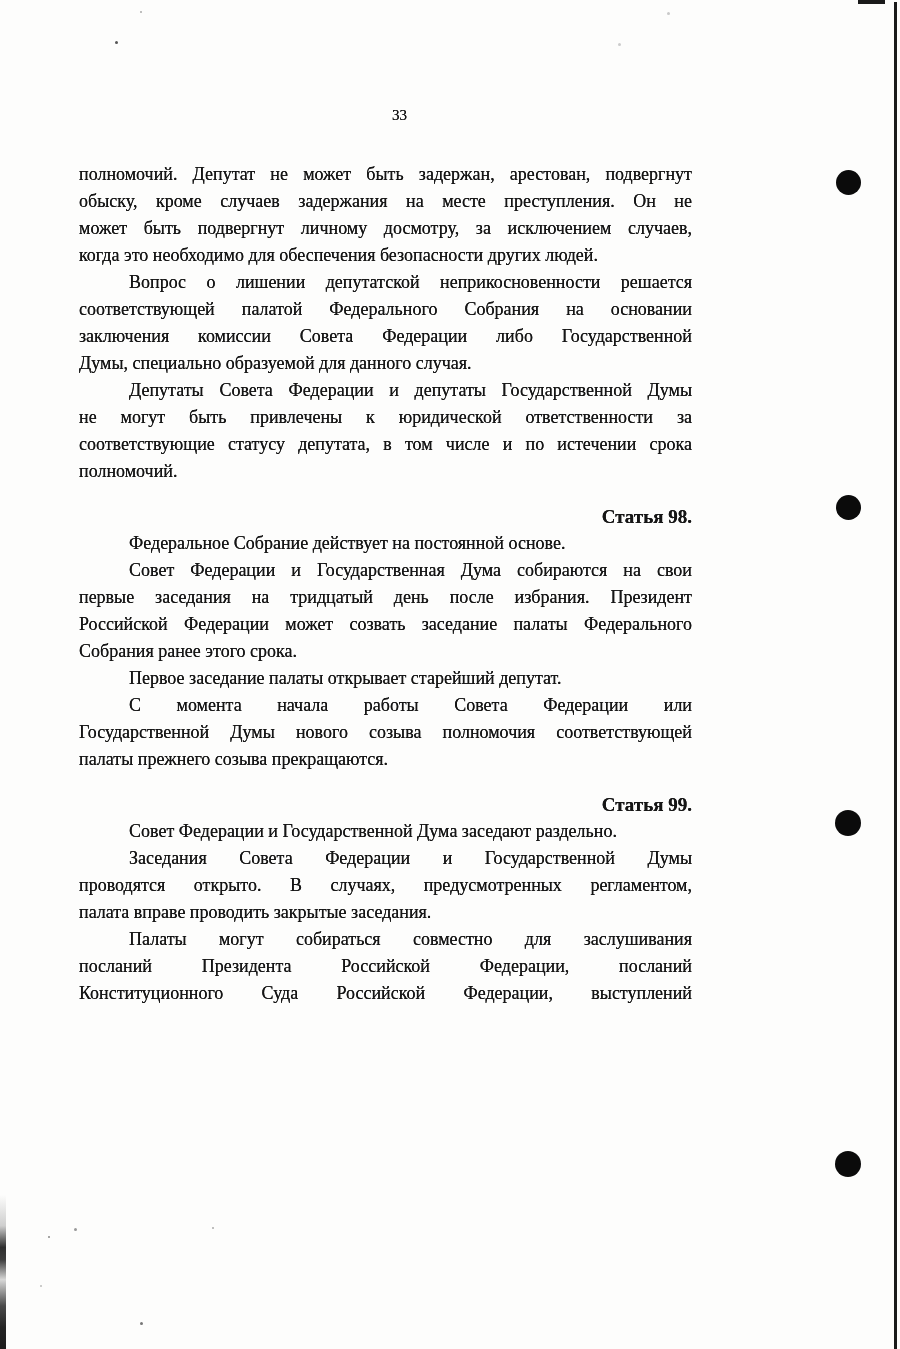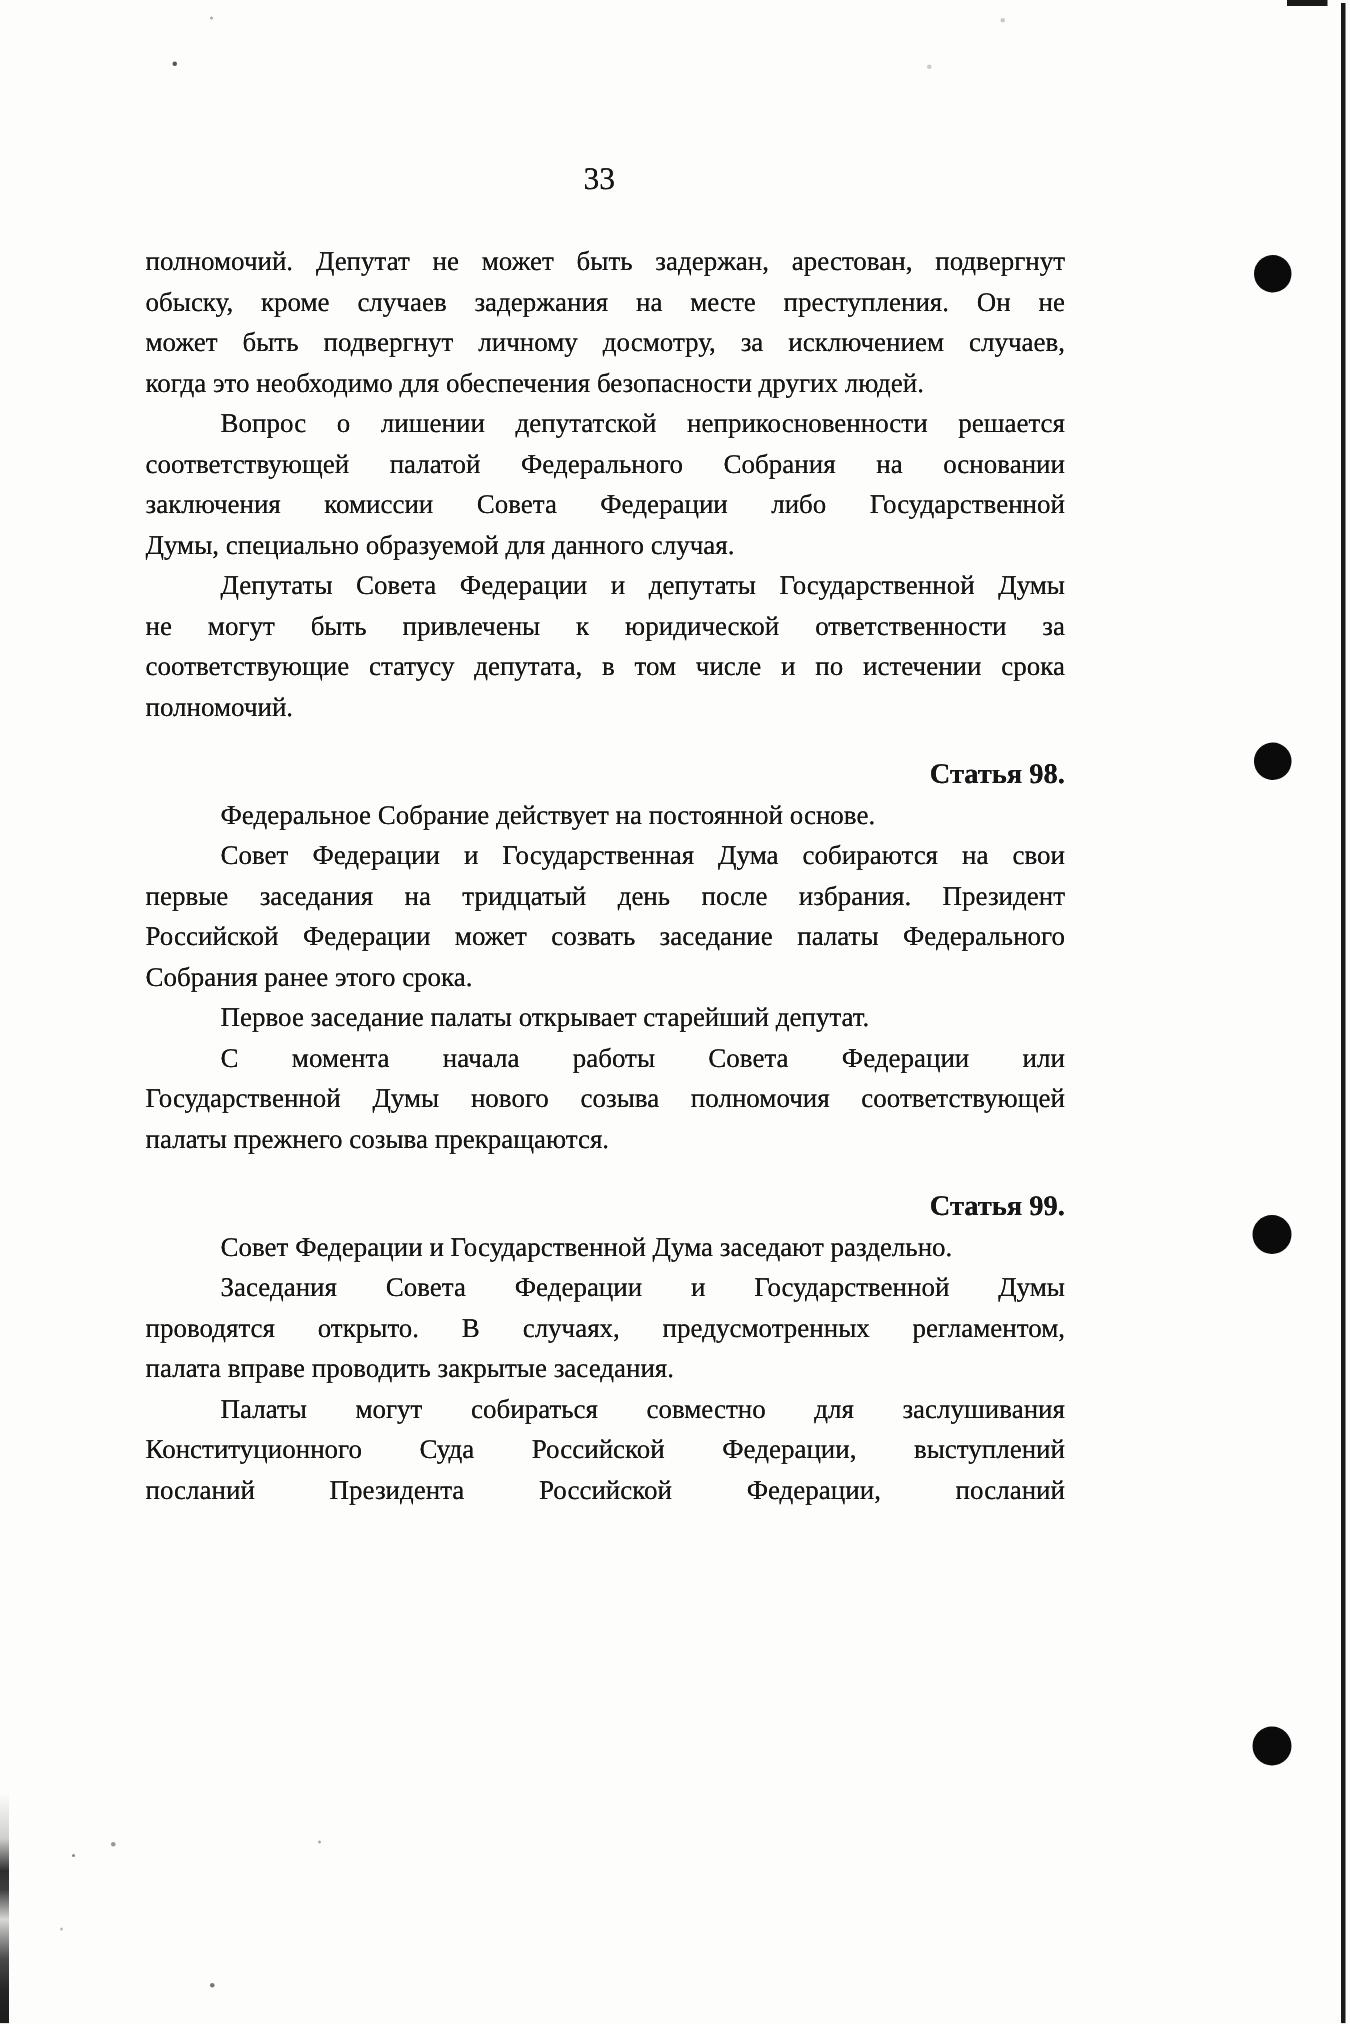--- a/index.html
+++ b/index.html
@@ -12,25 +12,25 @@
   .page{
     position:relative;
     width:900px;height:1349px;
     background:var(--paper);
     overflow:hidden;
     font-family:"Liberation Serif", serif;
     color:var(--ink);
   }
   .page-number{
     position:absolute;top:107px;left:93px;width:613px;
-    text-align:center;font-size:21px;
+    text-align:center;font-size:15px;
     text-shadow:0 0 .35px currentColor;
   }
   .text-block{
-    position:absolute;top:161px;left:97px;width:613px;
+    position:absolute;top:161px;left:79px;width:613px;
     font-size:18px;line-height:27px;
   }
   .line{
     height:27px;overflow:hidden;
     text-align:justify;text-align-last:justify;
     text-shadow:0 0 .35px currentColor;
   }
   .line.last{text-align-last:left;}
   .line.first-indent{text-indent:50px;}
   .heading{
@@ -90,22 +90,22 @@
       <div class="line last first-indent">Первое заседание палаты открывает старейший депутат.</div>
       <div class="line first-indent">С момента начала работы Совета Федерации или</div>
       <div class="line">Государственной Думы нового созыва полномочия соответствующей</div>
       <div class="line last">палаты прежнего созыва прекращаются.</div>
       <div class="heading">Статья 99.</div>
       <div class="line last first-indent">Совет Федерации и Государственной Дума заседают раздельно.</div>
       <div class="line first-indent">Заседания Совета Федерации и Государственной Думы</div>
       <div class="line">проводятся открыто. В случаях, предусмотренных регламентом,</div>
       <div class="line last">палата вправе проводить закрытые заседания.</div>
       <div class="line first-indent">Палаты могут собираться совместно для заслушивания</div>
+      <div class="line">посланий Президента Российской Федерации, посланий</div>
       <div class="line">Конституционного Суда Российской Федерации, выступлений</div>
-      <div class="line">посланий Президента Российской Федерации, посланий</div>
     </div>
 
   <div class="edge-top-mark"></div>
   <div class="edge-line"></div>
   <div class="corner-strip"></div>
 
   <div id="dots">
       <div class="dot" style="width: 25px; height: 25px; left: 835.5px; top: 169.5px;"></div>
       <div class="dot" style="width: 25px; height: 25px; left: 835.5px; top: 494.5px;"></div>
       <div class="dot" style="width: 26px; height: 26px; left: 835px; top: 810px;"></div>

